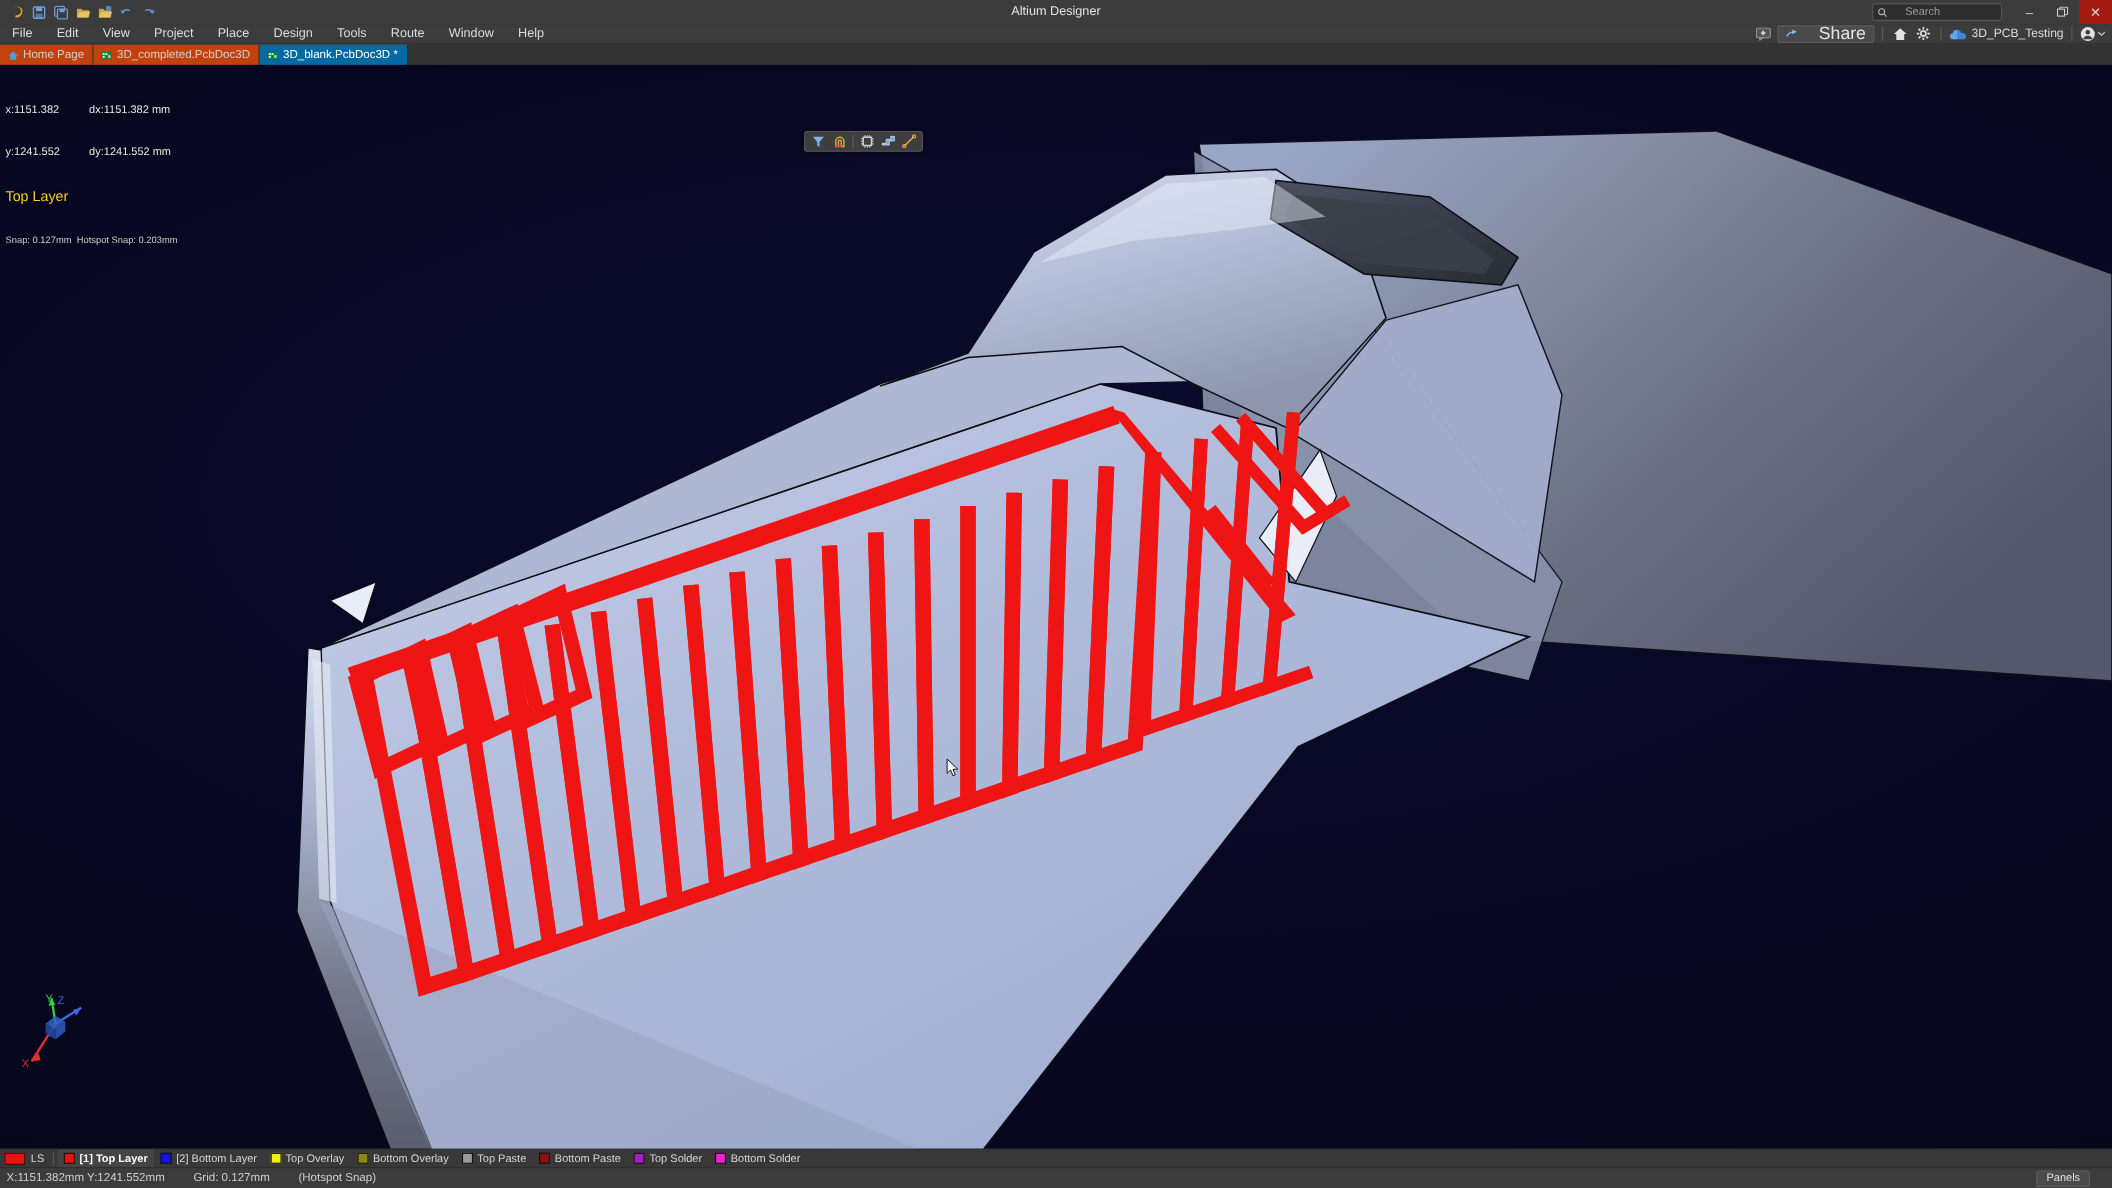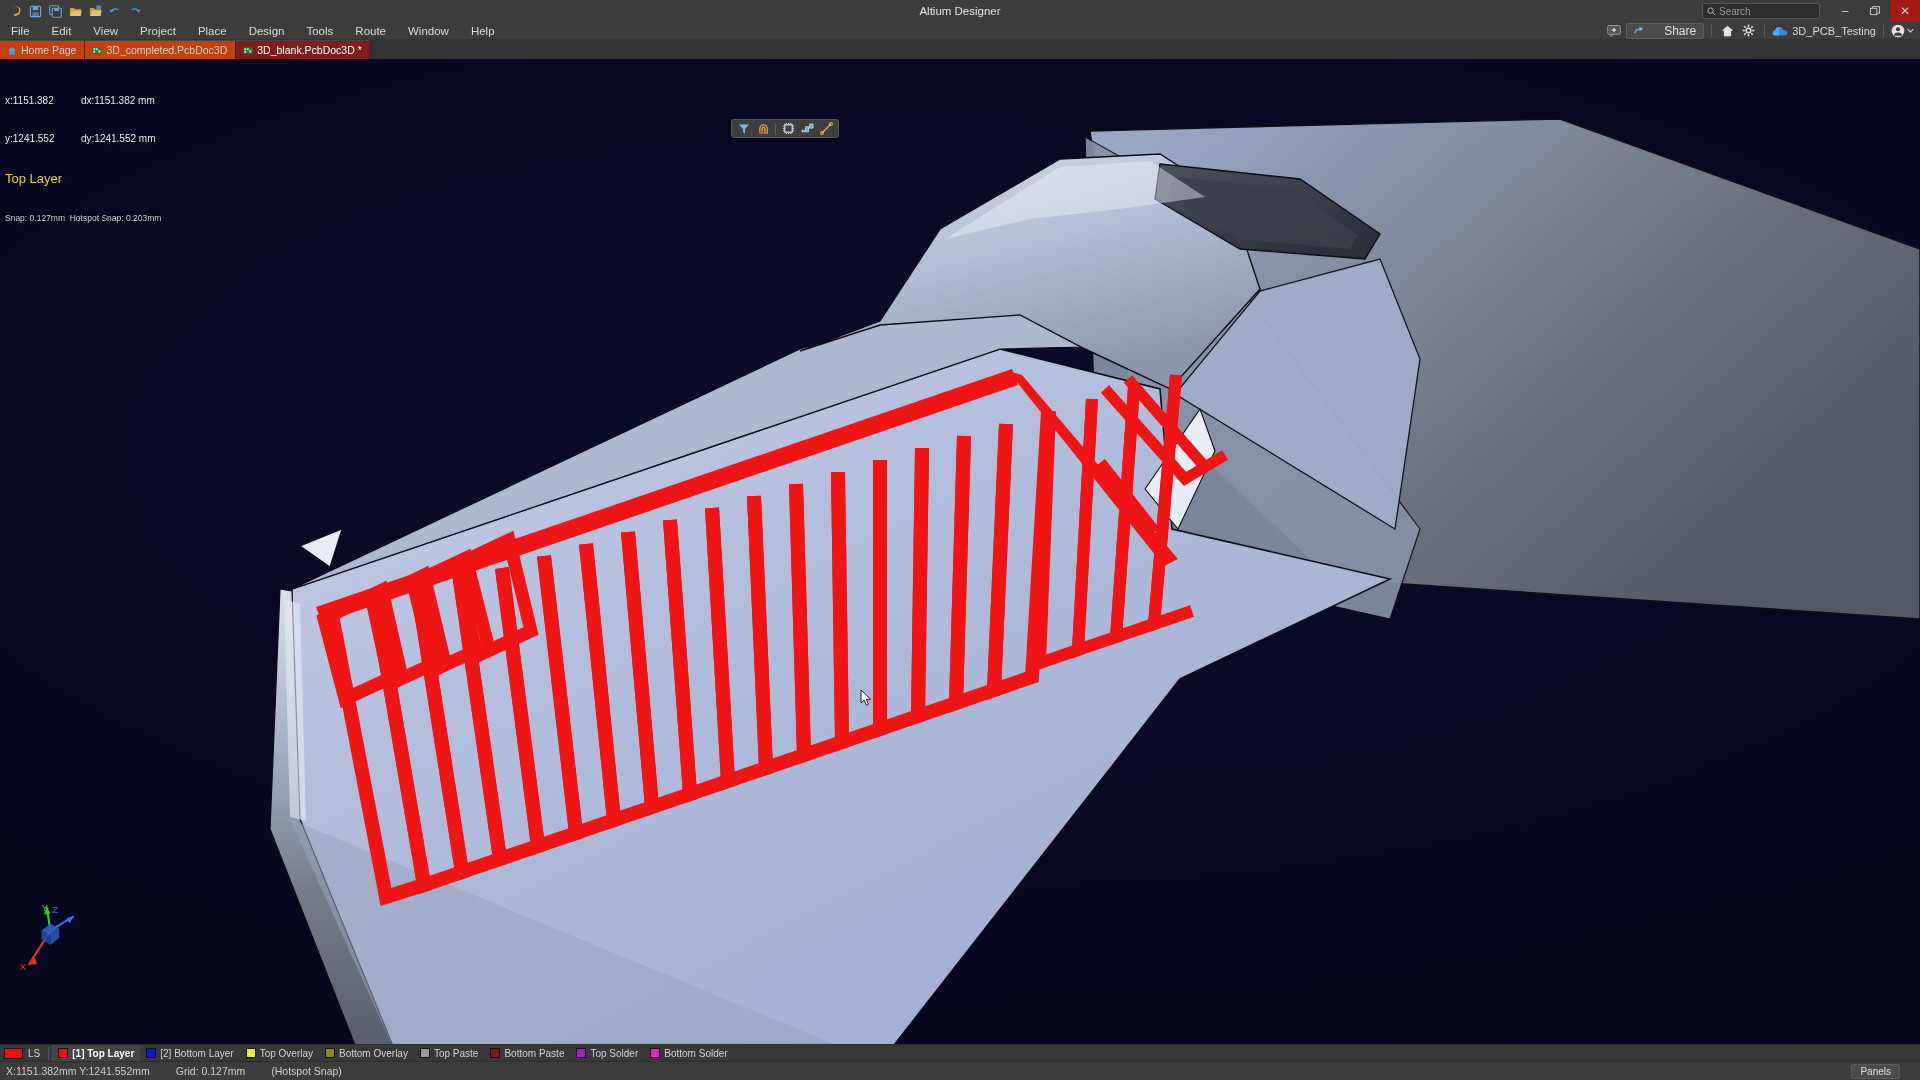--- a/index.html
+++ b/index.html
@@ -23,21 +23,21 @@
     border-radius: 2px; cursor: default;
   }
   .qa-btn svg { display: block; }
   .title-text {
     position: absolute; left: 0; right: 0; text-align: center;
     font-size: 11.5px; color: #e2e2e2; pointer-events: none;
   }
   .titlebar-right { margin-left: auto; display: flex; align-items: center; height: 22px; }
   .search-box {
     width: 118px; height: 16px; background: #2d2d2d; border: 1px solid #555;
-    border-radius: 2px; display: flex; align-items: center; gap: 3px;
+    border-radius: 2px; display: flex; align-items: center; gap: 16px;
     padding: 0 4px; margin-right: 10px; font-size: 10px; color: #9a9a9a;
   }
   .win-btn {
     width: 30px; height: 22px; display: flex; align-items: center; justify-content: center;
     font-size: 12px; color: #d8d8d8;
   }
   .win-close { background: #a51b11; }
 
   
   .menubar {
@@ -45,38 +45,38 @@
     flex: 0 0 18px; position: relative; border-bottom: 1px solid #333;
   }
   .menu-item {
     padding: 0 11px; font-size: 11.5px; color: #dcdcdc; line-height: 18px; height: 18px;
   }
   .menubar-right { margin-left: auto; display: flex; align-items: center; gap: 4px; padding-right: 6px; }
   .mb-icon { width: 17px; height: 17px; display: flex; align-items: center; justify-content: center; border-radius:2px;}
   .share-btn {
     display: flex; align-items: center; gap: 20px; height: 16px; padding: 0 7px;
     background: #4a4a4a; border: 1px solid #5d5d5d; border-radius: 2px;
-    font-size: 12px; color: #e4e4e4;
+    font-size: 16px; color: #e4e4e4;
   }
   .mb-sep { width: 1px; height: 13px; background: #5a5a5a; margin: 0 3px; }
   .proj-chip { display: flex; align-items: center; gap: 4px; font-size: 11px; color: #dcdcdc; }
   .account { display: flex; align-items: center; gap: 2px; }
 
   
   .doctabs {
     height: 19px; background: #333333; display: flex; align-items: flex-end;
     flex: 0 0 19px; padding-left: 0px;
   }
   .dtab {
     height: 19px; display: flex; align-items: center; gap: 4px;
     padding: 0 8px 0 7px; font-size: 10.5px; color: #cfcfcf;
     background: #c2410c; border-right: 1px solid #2a2a2a;
     border-top: 1px solid #464646;
   }
-  .dtab.active { background: #7f1d1d; color: #ffffff; }
+  .dtab.active { background: #0369a1; color: #ffffff; }
   .tabicon { width: 10px; height: 9px; display:block; }
 
   
   .viewport {
     flex: 1 1 auto; position: relative; overflow: hidden;
     background: radial-gradient(ellipse 140% 110% at 50% 40%, #0b0b2e 0%, #070722 45%, #04040f 100%);
   }
   .overlay-info {
     position: absolute; left: 5px; top: 11px; font-size: 10px; line-height: 12.5px;
     color: #e9e9e9; white-space: pre; z-index: 30;

